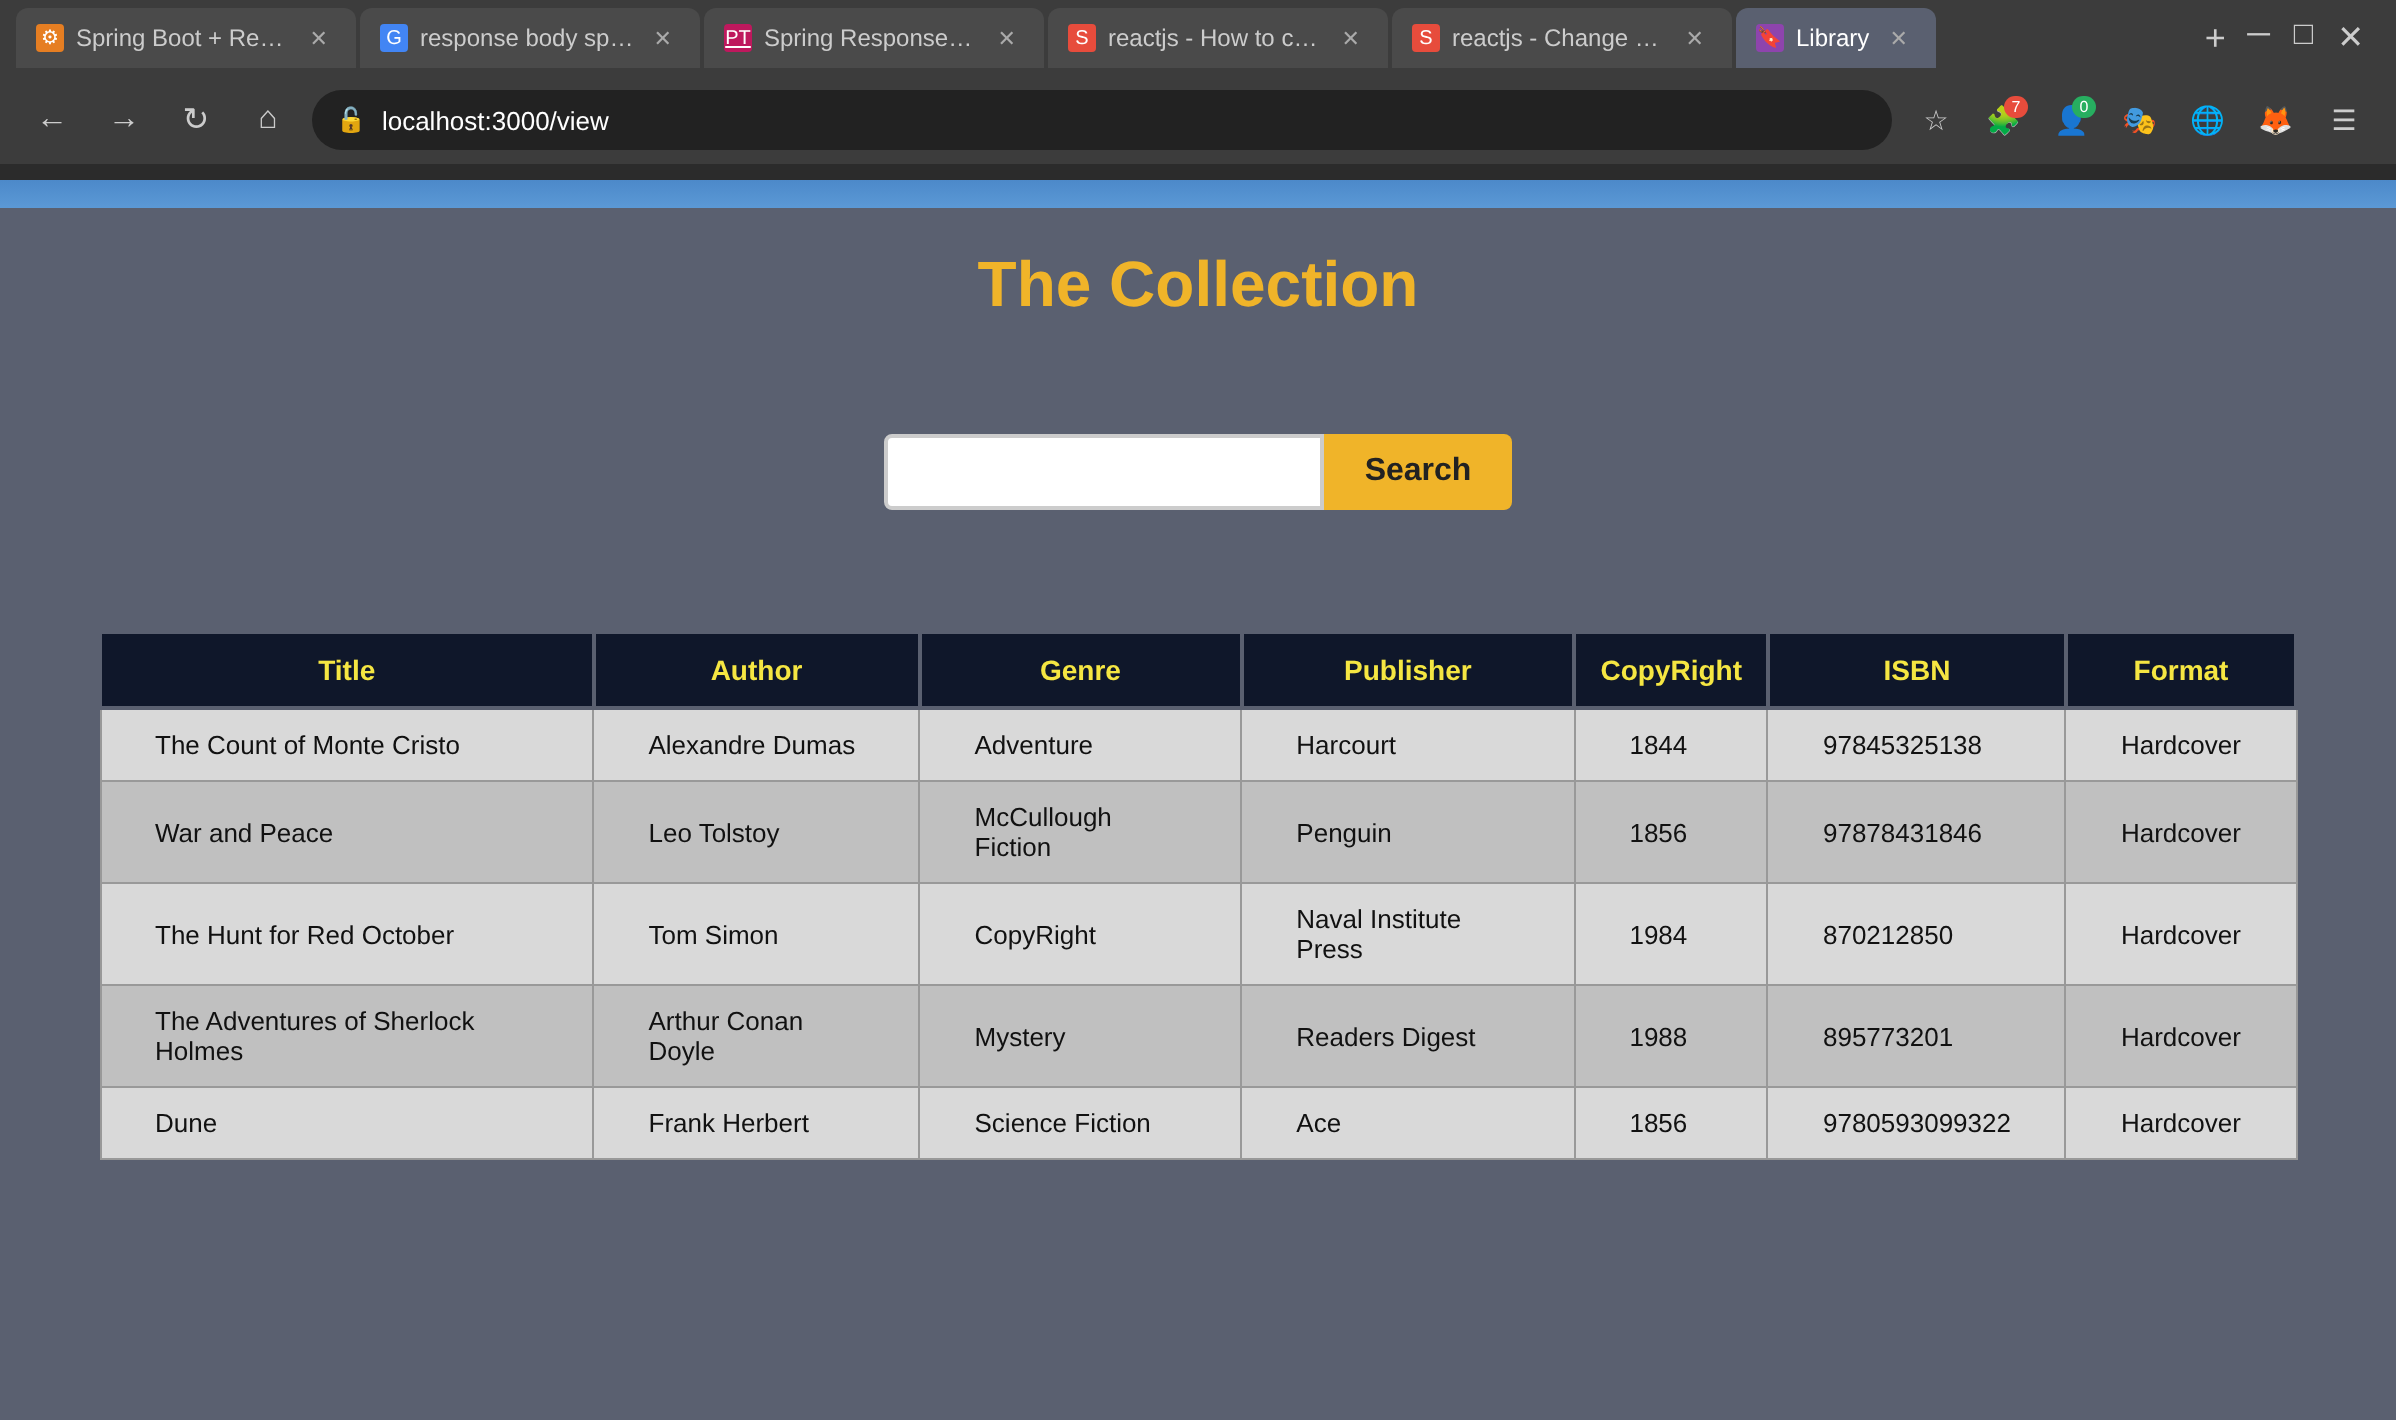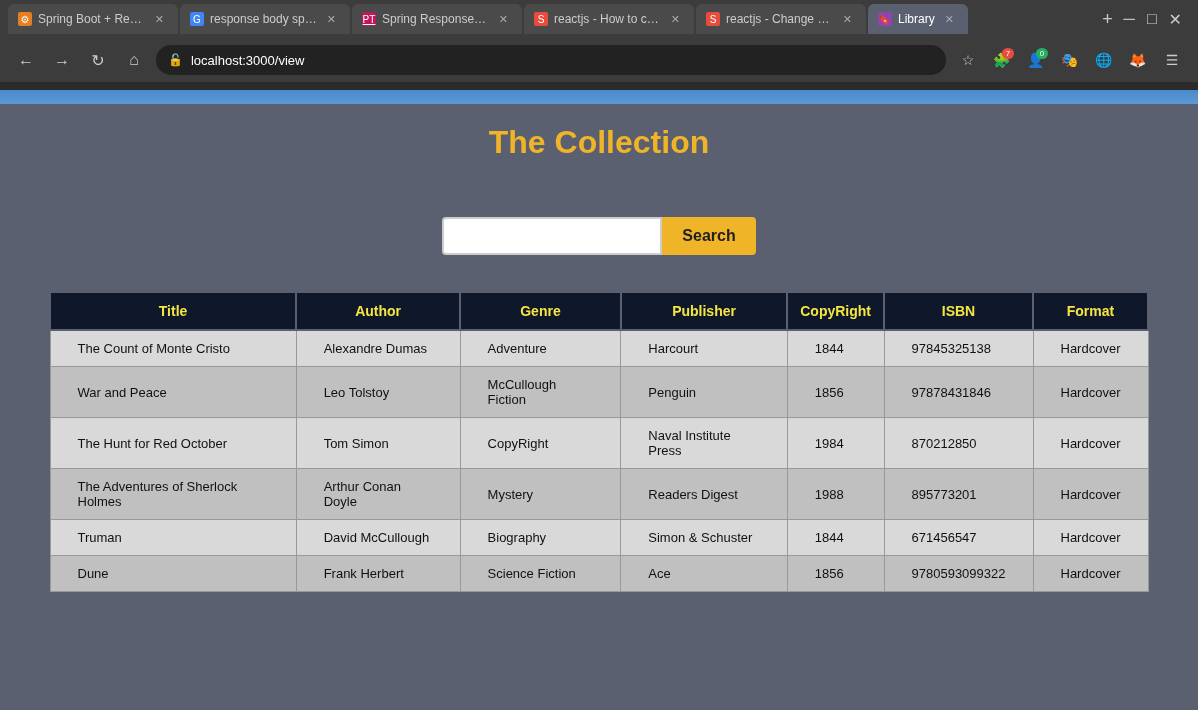--- a/index.html
+++ b/index.html
@@ -170,20 +170,21 @@
       font-size: 32px;
       font-weight: bold;
       margin-bottom: 20px;
       text-align: center;
     }
 
     .search-area {
       display: flex;
       align-items: center;
       gap: 0;
+      margin-bottom: 24px;
     }
 
     .search-input {
       width: 220px;
       height: 38px;
       border: 2px solid #ccc;
       border-radius: 4px 0 0 4px;
       padding: 0 10px;
       font-size: 14px;
       background: #fff;
@@ -399,29 +400,20 @@
             <tr>
               <td>The Adventures of Sherlock Holmes</td>
               <td>Arthur Conan Doyle</td>
               <td>Mystery</td>
               <td>Readers Digest</td>
               <td>1988</td>
               <td>895773201</td>
               <td>Hardcover</td>
             </tr>
             <tr>
-              <td>Truman</td>
-              <td>David McCullough</td>
-              <td>Biography</td>
-              <td>Simon &amp; Schuster</td>
-              <td>1844</td>
-              <td>671456547</td>
-              <td>Hardcover</td>
-            </tr>
-            <tr>
               <td>Dune</td>
               <td>Frank Herbert</td>
               <td>Science Fiction</td>
               <td>Ace</td>
               <td>1856</td>
               <td>9780593099322</td>
               <td>Hardcover</td>
             </tr>
           </tbody>
       </table>

